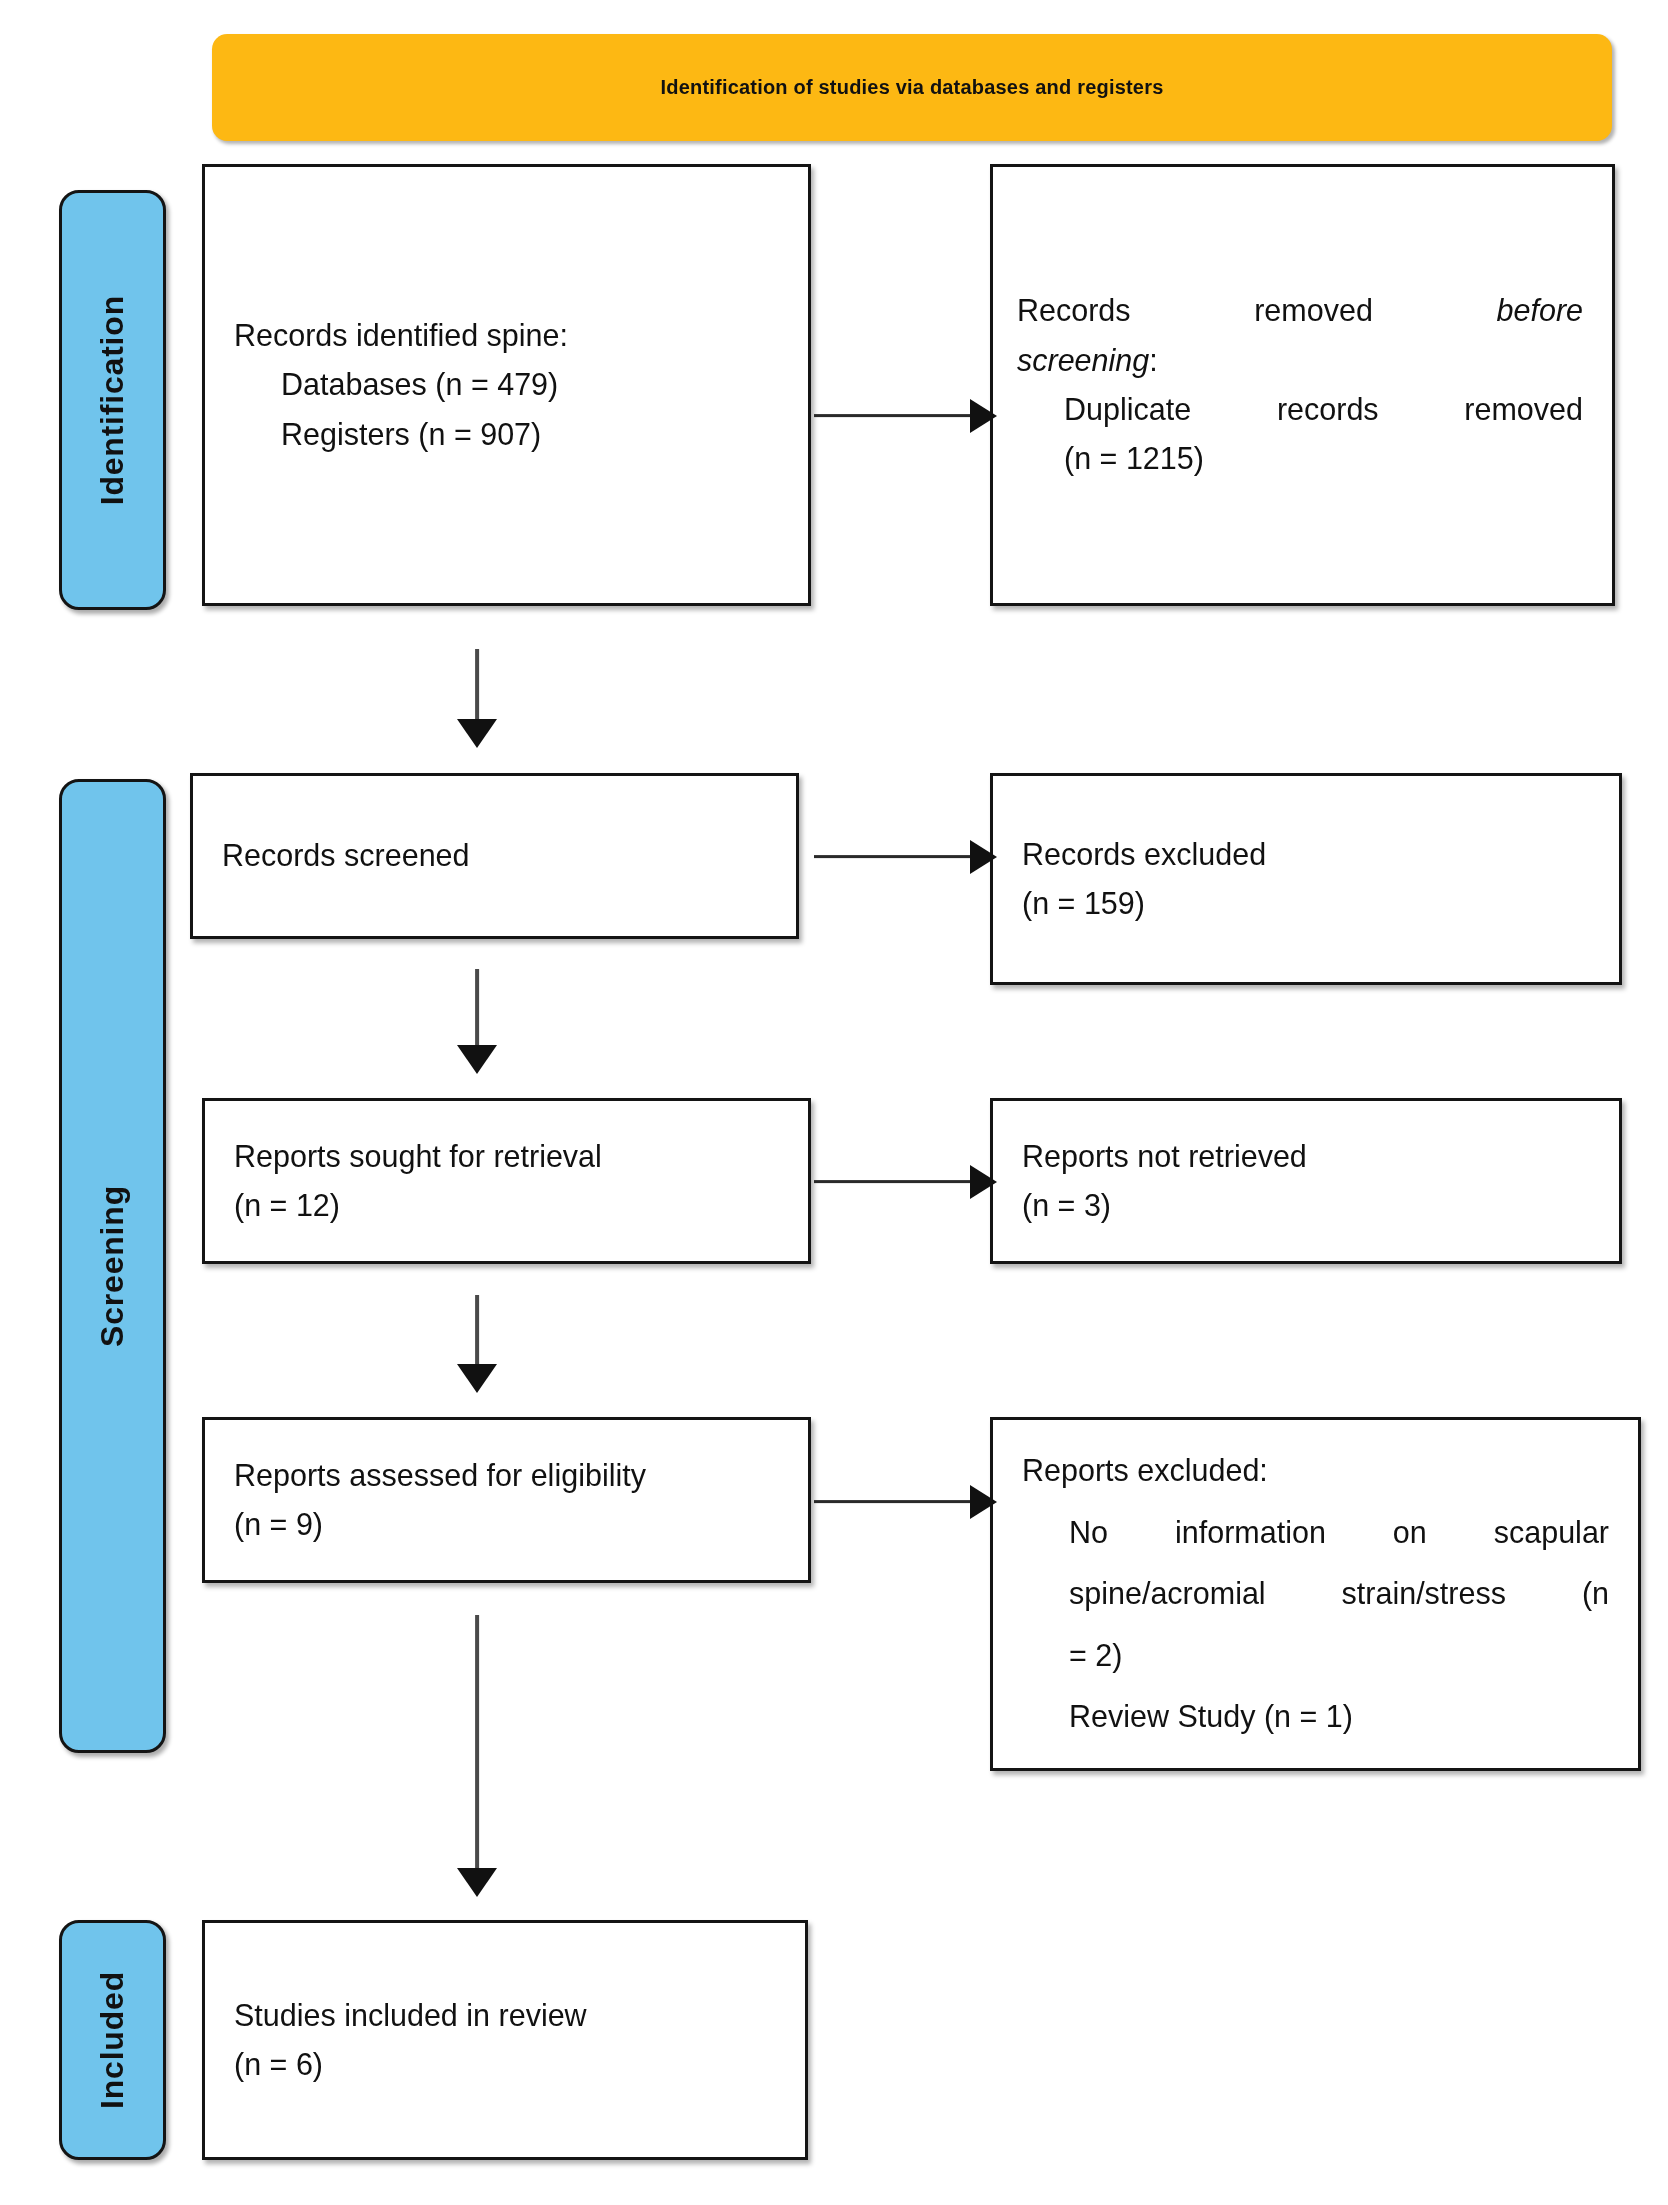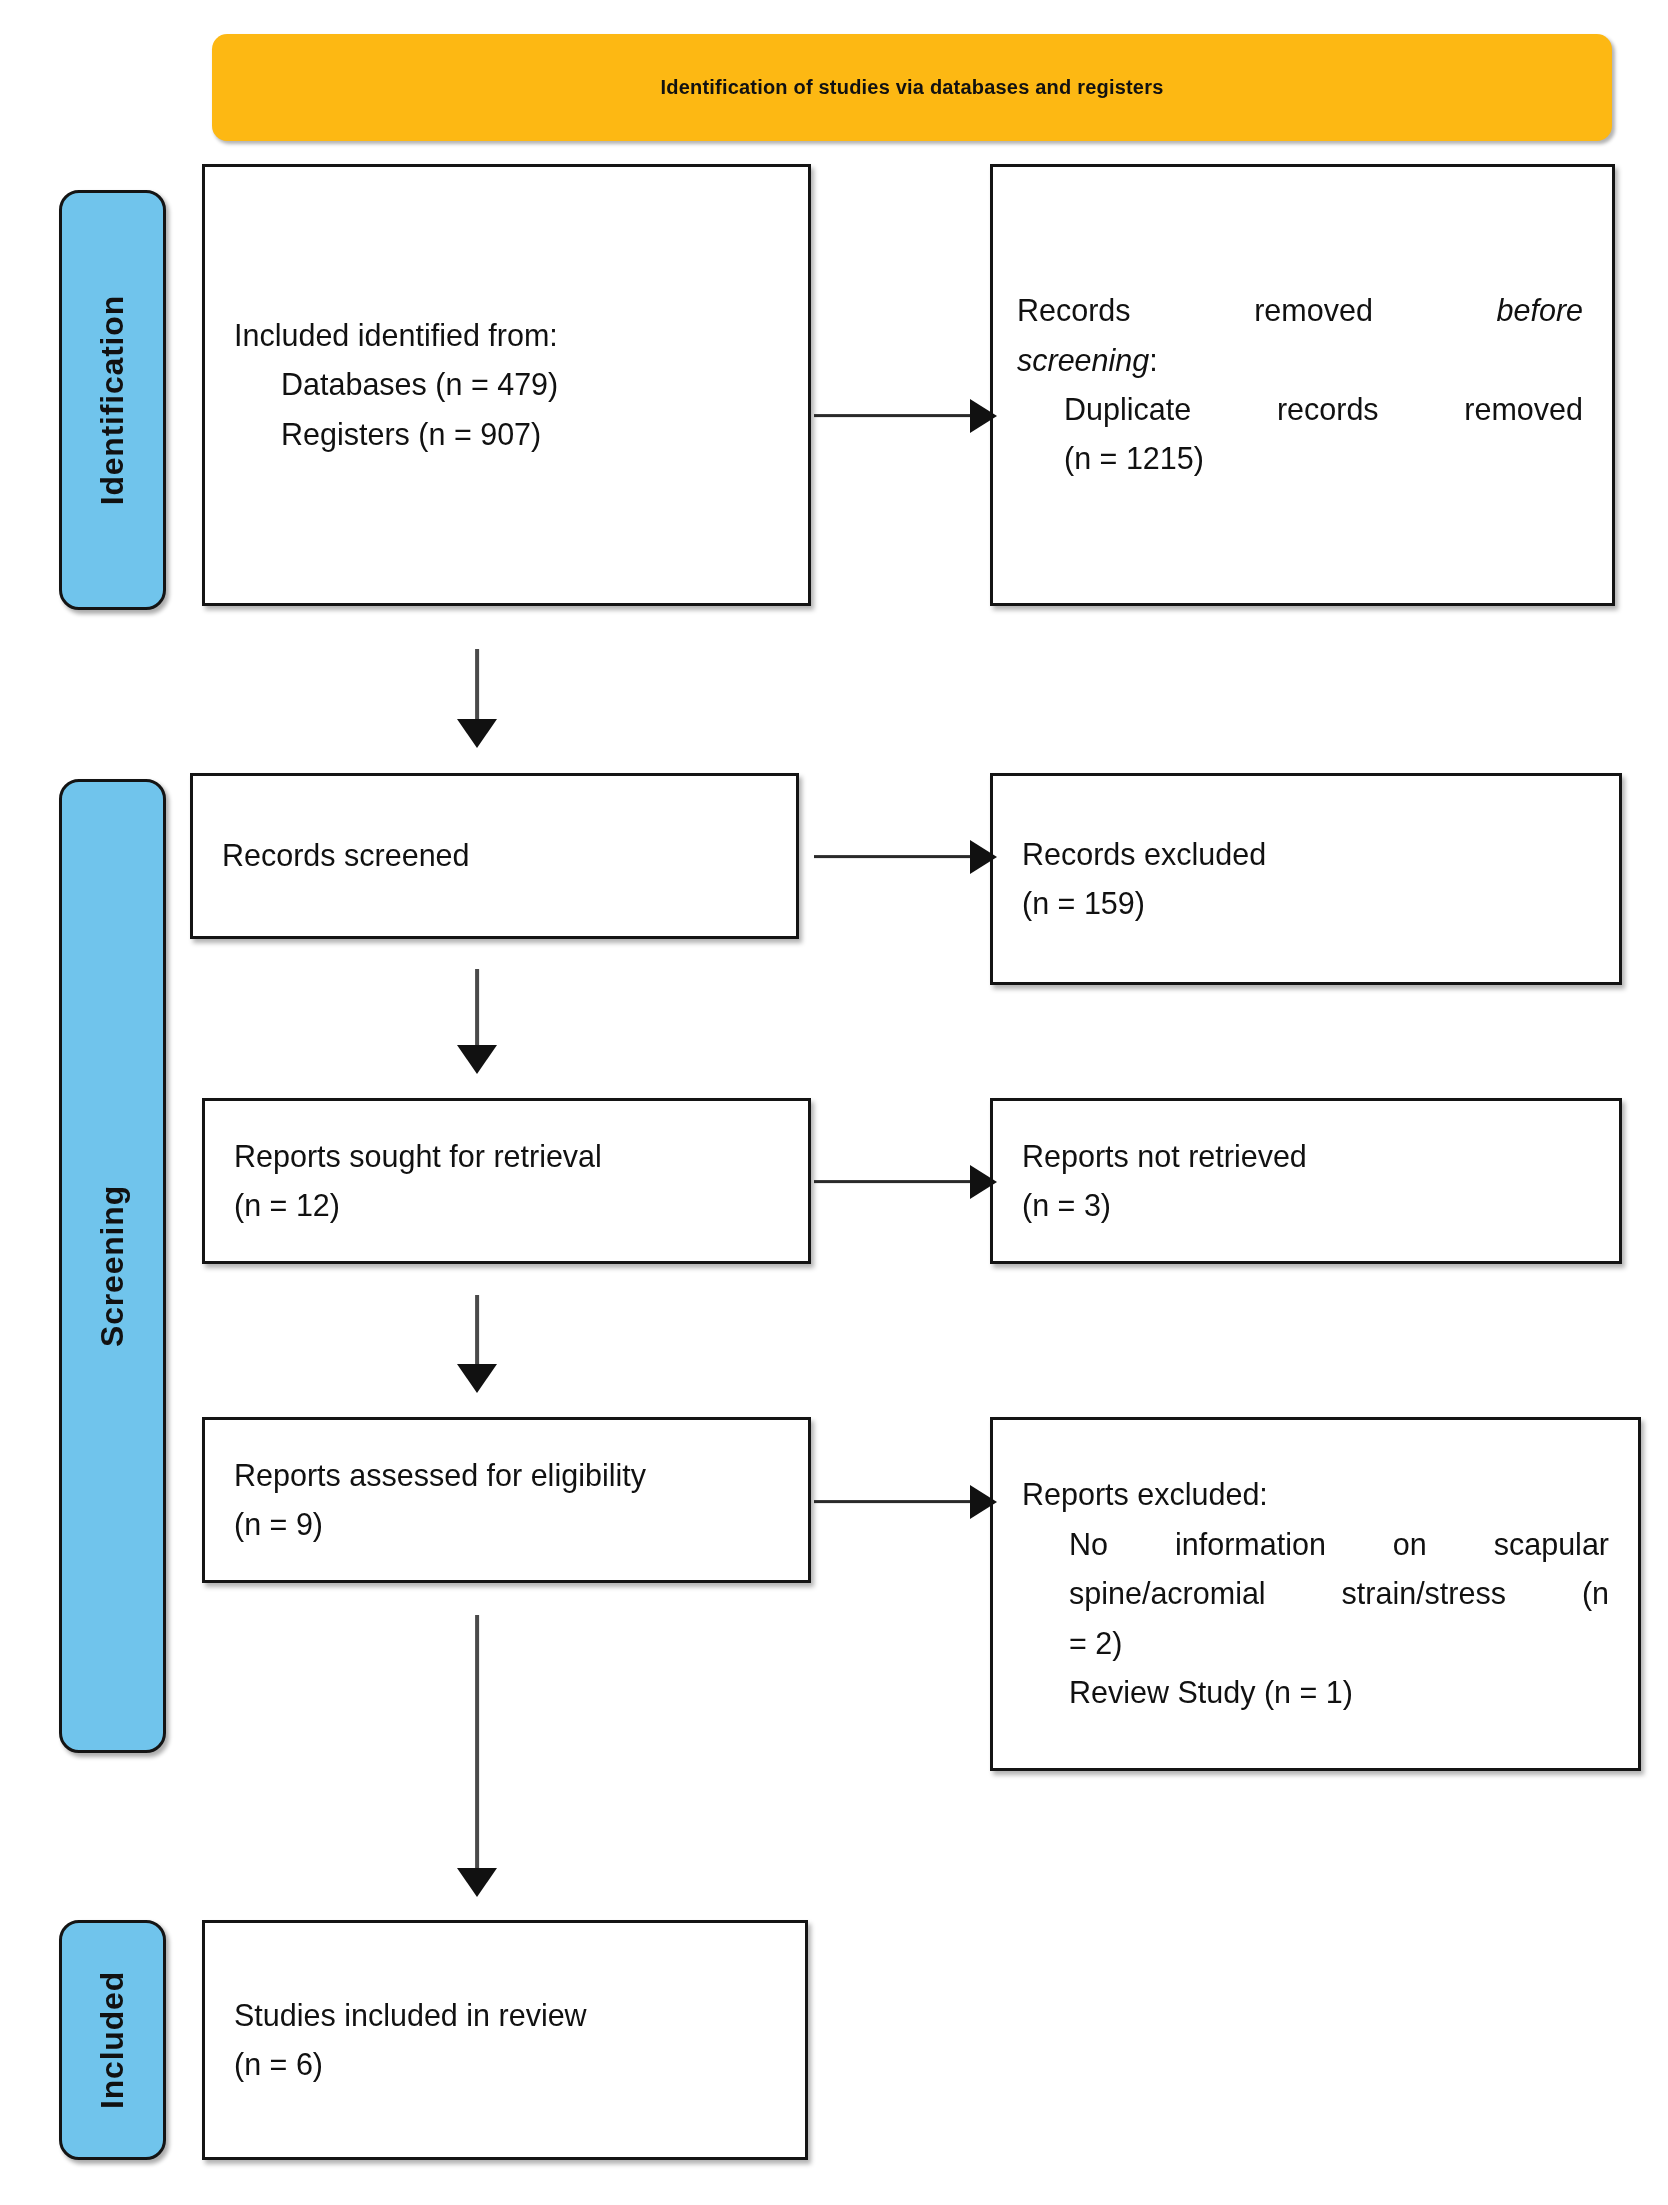--- a/index.html
+++ b/index.html
@@ -89,21 +89,21 @@
   .just   { text-align: justify; text-align-last: justify; }
   .ital   { font-style: italic; }
 
   #box-identified   { left: 202px;  top: 164px;  width: 609px; height: 442px; }
   #box-removed      { left: 990px; top: 164px;  width: 625px; height: 442px; padding-left: 24px; }
   #box-screened     { left: 190px;  top: 773px; width: 609px; height: 166px; }
   #box-excluded     { left: 990px; top: 773px; width: 632px; height: 212px; }
   #box-sought       { left: 202px;  top: 1098px; width: 609px; height: 166px; }
   #box-notretrieved { left: 990px; top: 1098px; width: 632px; height: 166px; }
   #box-assessed     { left: 202px;  top: 1417px; width: 609px; height: 166px; }
-  #box-repexcluded  { left: 990px; top: 1417px; width: 651px; height: 354px; }
+  #box-repexcluded  { left: 990px; top: 1417px; width: 651px; height: 354px; gap: 12px; }
   #box-included     { left: 202px;  top: 1920px; width: 606px; height: 240px; }
 
   
   .arrow-h, .arrow-v { position: absolute; }
   .arrow-h .shaft {
     position: absolute;
     left: 0; top: 50%;
     transform: translateY(-50%);
     height: 3.8px;
     background: #2a2a2a;
@@ -159,21 +159,21 @@
     <span class="phase-text">Identification</span>
   </div>
   <div class="phase" id="phase-screening">
     <span class="phase-text">Screening</span>
   </div>
   <div class="phase" id="phase-included">
     <span class="phase-text">Included</span>
   </div>
 
   <div class="box" id="box-identified">
-    <p>Included identified from:</p>
+    <p>Records identified spine:</p>
     <p class="indent">Databases (n = 479)</p>
     <p class="indent">Registers (n = 907)</p>
   </div>
 
   <div class="box" id="box-removed">
     <p class="just"><span>Records removed </span><span class="ital">before</span></p>
     <p><span class="ital">screening</span><span>:</span></p>
     <p class="indent just">Duplicate records removed</p>
     <p class="indent">(n = 1215)</p>
   </div>

